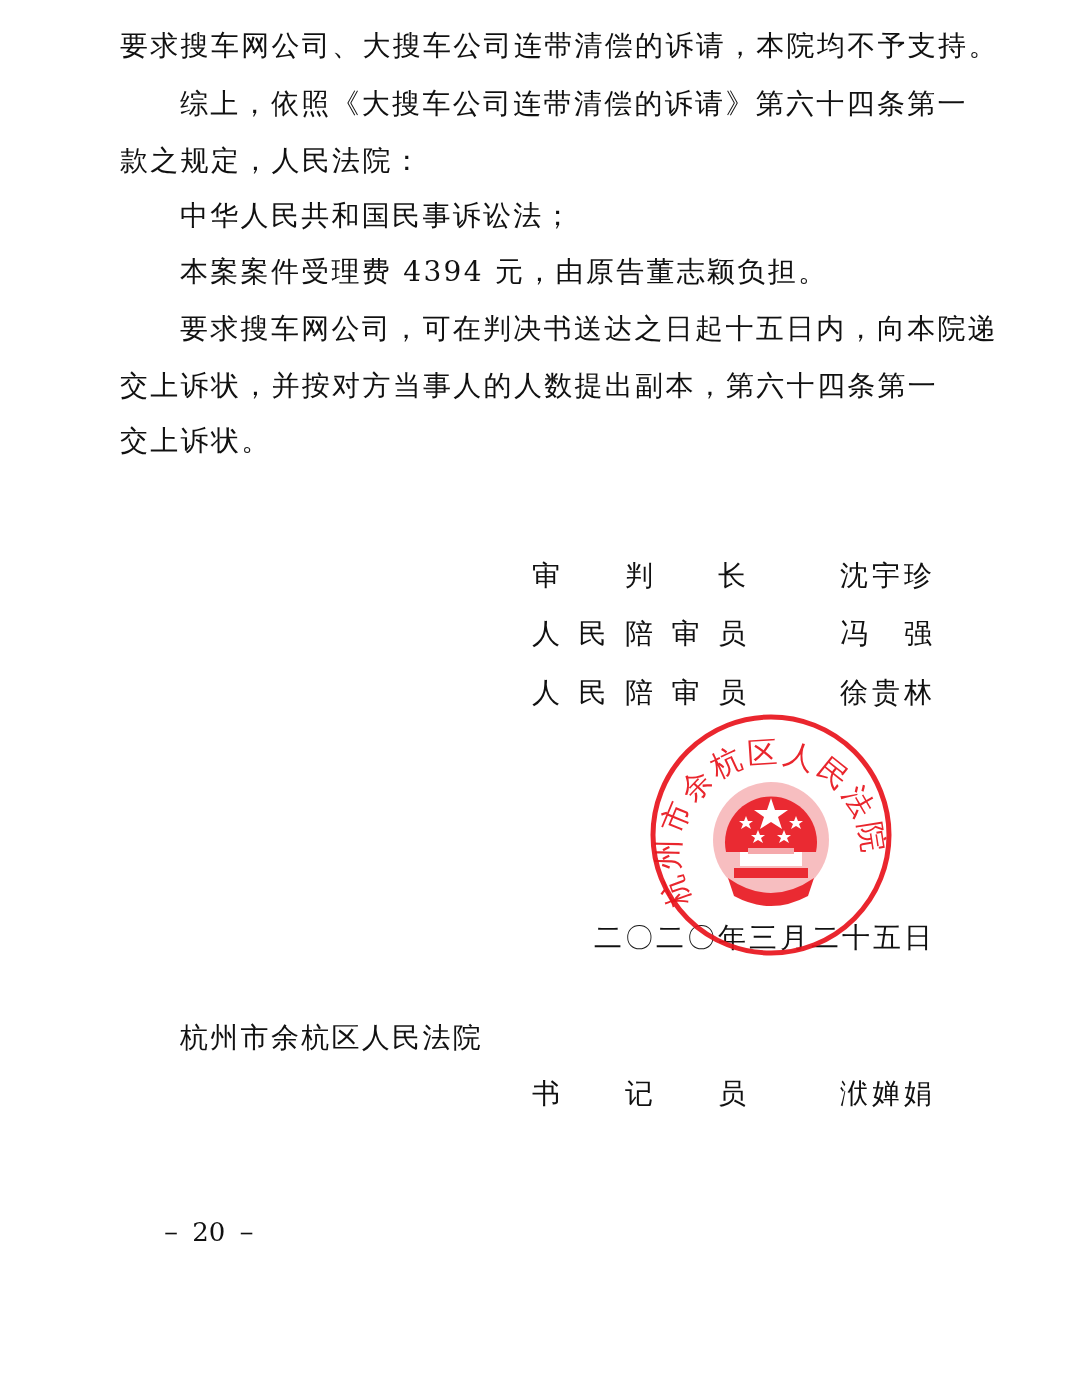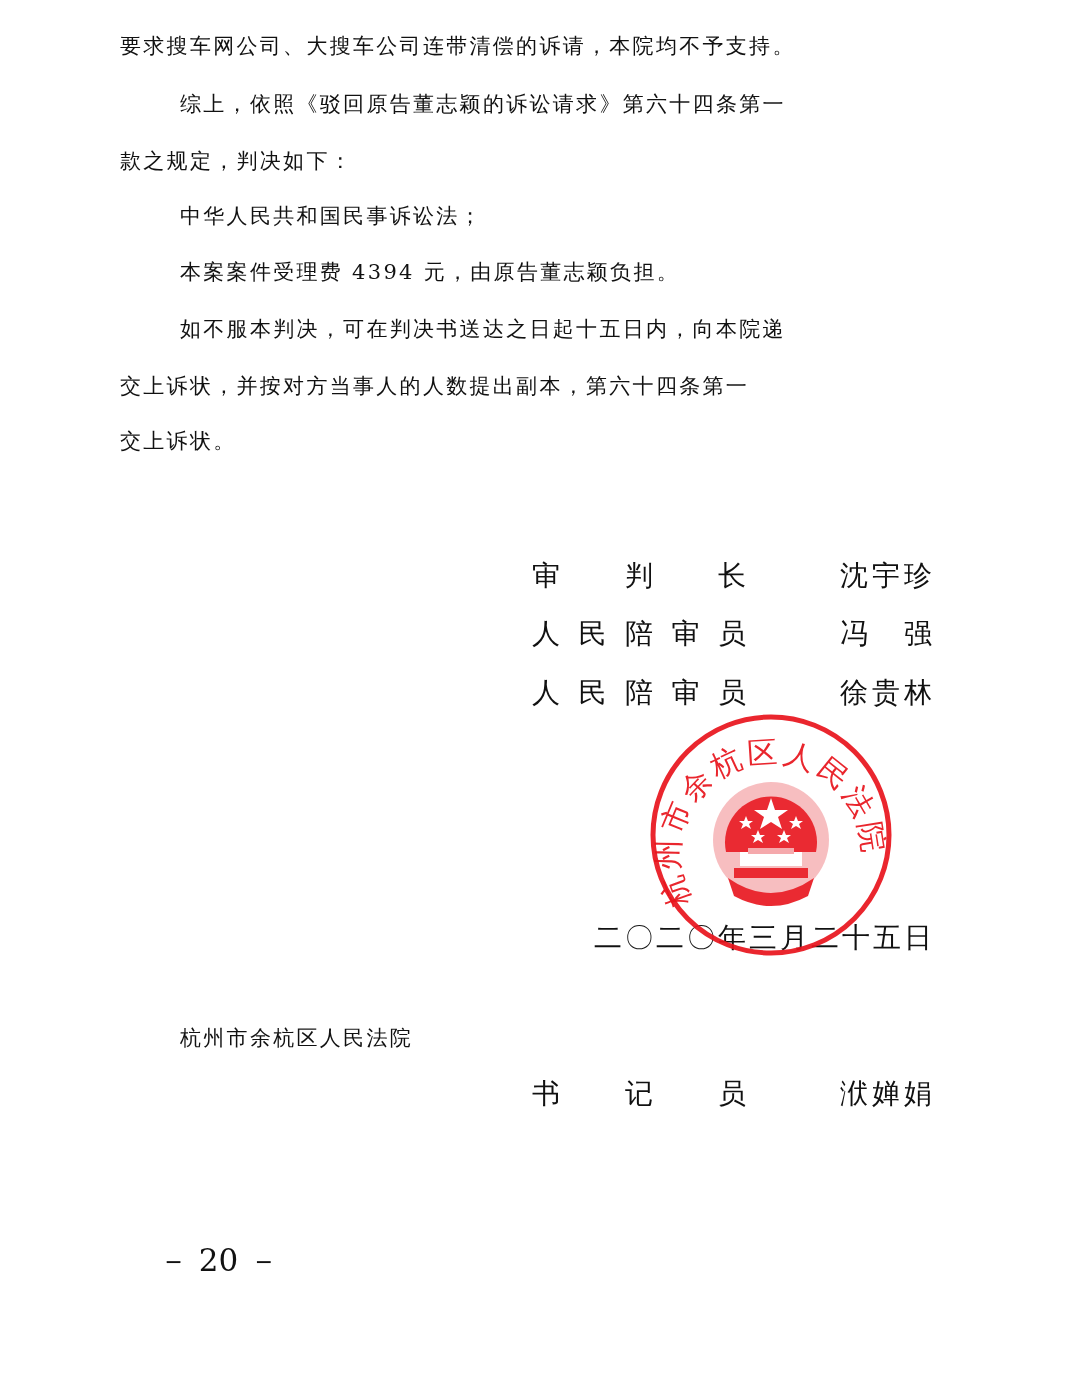--- a/index.html
+++ b/index.html
@@ -3,51 +3,51 @@
 <meta charset="utf-8">
 <style>
   html, body { margin: 0; padding: 0; background: #ffffff; }
   body {
     width: 1080px; height: 1399px; position: relative; overflow: hidden;
     font-family: "DejaVu Serif", "Liberation Serif", serif;
     color: #111111;
   }
   .line {
     position: absolute; left: 120px; white-space: nowrap;
-    font-size: 21px; line-height: 40px; letter-spacing: 2.3px;
+    font-size: 28px; line-height: 40px; letter-spacing: 2.3px;
   }
   .indent { left: 180px; }
   .sig-row {
     position: absolute; left: 532px; width: 420px; height: 40px;
     font-size: 28px; line-height: 40px;
   }
   .sig-role { position: absolute; left: 0; width: 214px; display: flex; justify-content: space-between; }
   .sig-name { position: absolute; left: 308px; width: 92px; display: flex; justify-content: space-between; }
   .seal {
     position: absolute; left: 648px; top: 712px; width: 246px; height: 246px;
   }
   .date {
     position: absolute; left: 594px; top: 918px; font-size: 28px; line-height: 40px;
     letter-spacing: 3px; white-space: nowrap;
   }
   .page-num {
-    position: absolute; left: 158px; top: 1242px; font-size: 31px; line-height: 36px;
+    position: absolute; left: 158px; top: 1214px; font-size: 26px; line-height: 36px;
     white-space: pre;
   }
 </style>
 </head>
 <body>
 
 <div>
   <div class="line" style="top:26px">要求搜车网公司、大搜车公司连带清偿的诉请，本院均不予支持。</div>
-  <div class="line indent" style="top:84px">综上，依照《驳回原告董志颖的诉讼请求》第六十四条第一</div>
-  <div class="line" style="top:141px">款之规定，判决如下：</div>
+  <div class="line indent" style="top:84px">综上，依照《大搜车公司连带清偿的诉请》第六十四条第一</div>
+  <div class="line" style="top:141px">款之规定，人民法院：</div>
   <div class="line indent" style="top:196px">中华人民共和国民事诉讼法；</div>
   <div class="line indent" style="top:252px">本案案件受理费 4394 元，由原告董志颖负担。</div>
-  <div class="line indent" style="top:309px">如不服本判决，可在判决书送达之日起十五日内，向本院递</div>
+  <div class="line indent" style="top:309px">要求搜车网公司，可在判决书送达之日起十五日内，向本院递</div>
   <div class="line" style="top:366px">交上诉状，并按对方当事人的人数提出副本，第六十四条第一</div>
   <div class="line" style="top:421px">交上诉状。</div>
 
   <div class="sig-row" style="top:556px">
     <div class="sig-role">
       <span>审</span>
       <span>判</span>
       <span>长</span>
     </div>
     <div class="sig-name">

